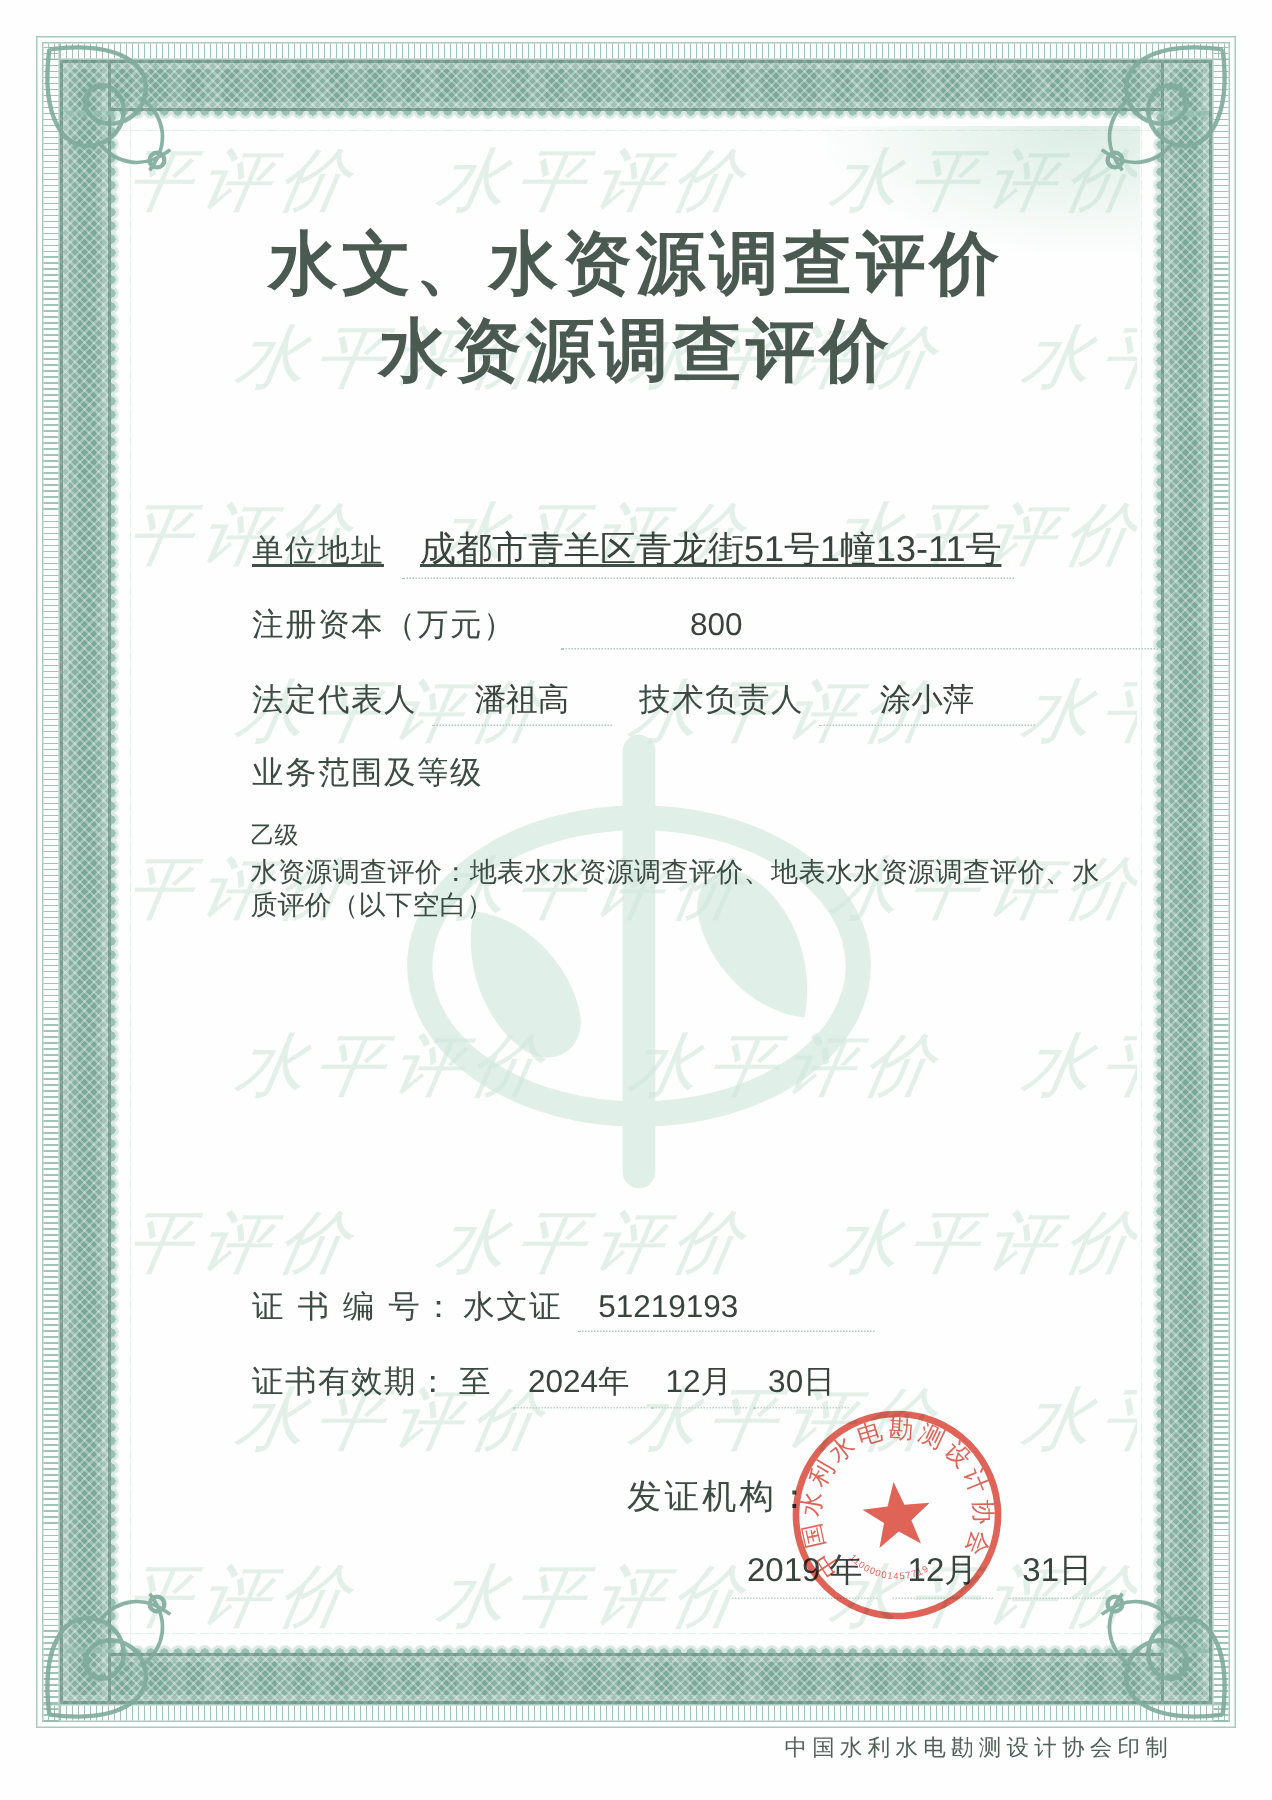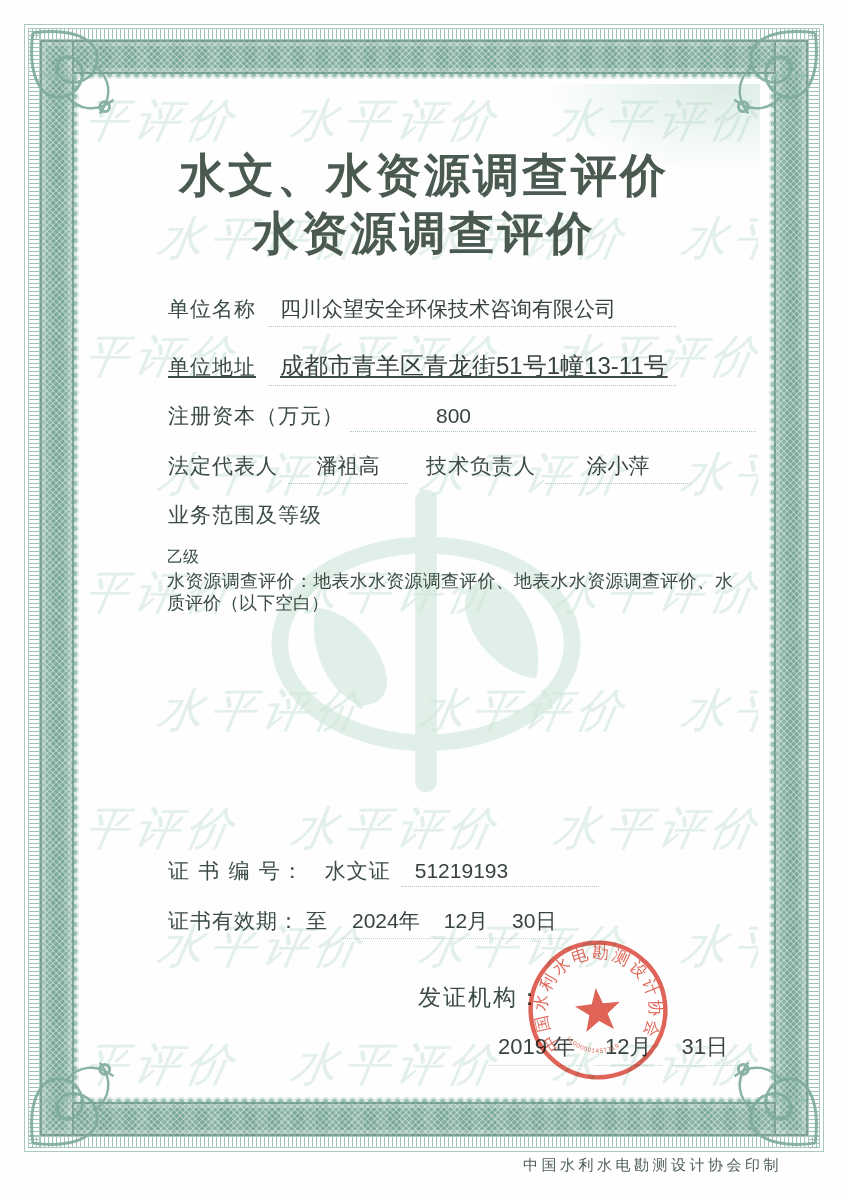--- a/index.html
+++ b/index.html
@@ -179,52 +179,48 @@
     </g>
   </svg>
 
   <div class="content">
 
     <div class="title">
       <div>水文、水资源调查评价</div>
       <div>水资源调查评价</div>
     </div>
 
-    <div class="row" style="left:168px;top:295px;">
-      <span class="lbl">单位名称</span>
-      <span class="fill" style="width:392px;margin-left:12px;">四川众望安全环保技术咨询有限公司</span>
-    </div>
 
     <div class="row" style="left:168px;top:350px;text-decoration:underline;">
       <span class="lbl">单位地址</span>
       <span class="fill" style="width:392px;margin-left:12px;font-size:24px;">成都市青羊区青龙街51号1幢13-11号</span>
     </div>
 
-    <div class="row" style="left:168px;top:402px;">
+    <div class="row" style="left:168px;top:402px;gap:24px;">
       <span class="lbl">注册资本（万元）</span>
       <span class="fill" style="width:316px;margin-left:6px;padding-left:86px;">800</span>
     </div>
 
     <div class="row" style="left:168px;top:452px;">
       <span class="lbl">法定代表人</span>
       <span class="fill serif-fill" style="width:112px;margin-left:10px;">潘祖高</span>
       <span class="lbl" style="margin-left:18px;">技术负责人</span>
       <span class="fill serif-fill" style="width:136px;margin-left:10px;">涂小萍</span>
     </div>
 
     <div class="row" style="left:168px;top:501px;">
       <span class="lbl">业务范围及等级</span>
     </div>
 
     <div class="scope-grade">乙级</div>
     <div class="scope-detail">水资源调查评价：地表水水资源调查评价、地表水水资源调查评价、水质评价（以下空白）</div>
 
     <div class="row" style="left:168px;top:857px;">
       <span class="lbl" style="letter-spacing:2px;">证 书 编 号：</span>
-      <span class="lbl" style="margin-left:20px;text-align:center;">水文证</span>
+      <span class="lbl" style="margin-left:4px;text-align:center;">水文证</span>
       <span class="fill" style="width:180px;margin-left:10px;padding-left:14px;">51219193</span>
     </div>
 
     <div class="row" style="left:168px;top:907px;">
       <span class="lbl">证书有效期：</span>
       <span class="lbl" style="margin-left:6px;">至</span>
       <span class="seg" style="margin-left:14px;">2024年</span>
       <span class="seg" style="margin-left:4px;">12月</span>
       <span class="seg" style="margin-left:4px;">30日</span>
     </div>

